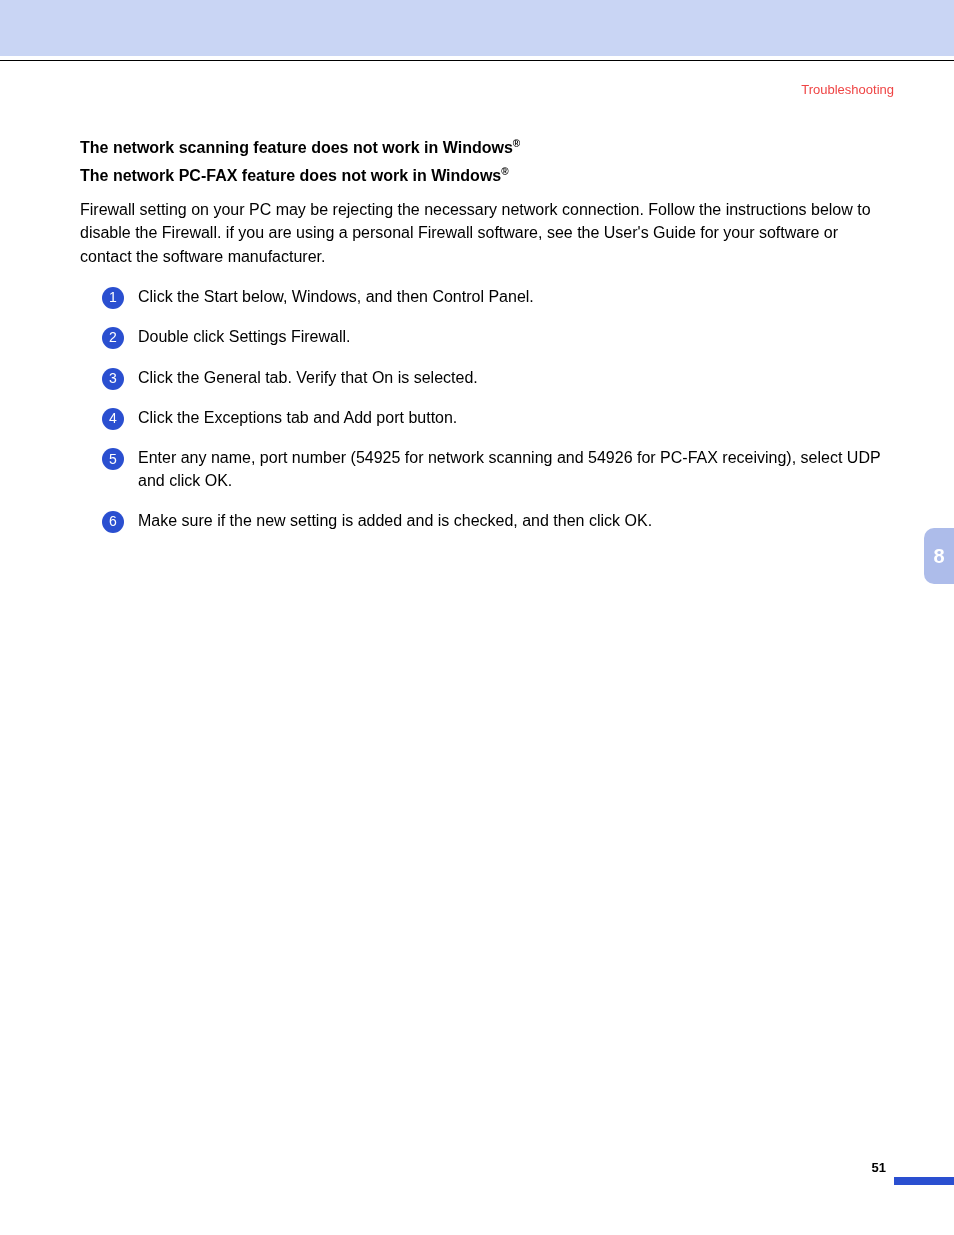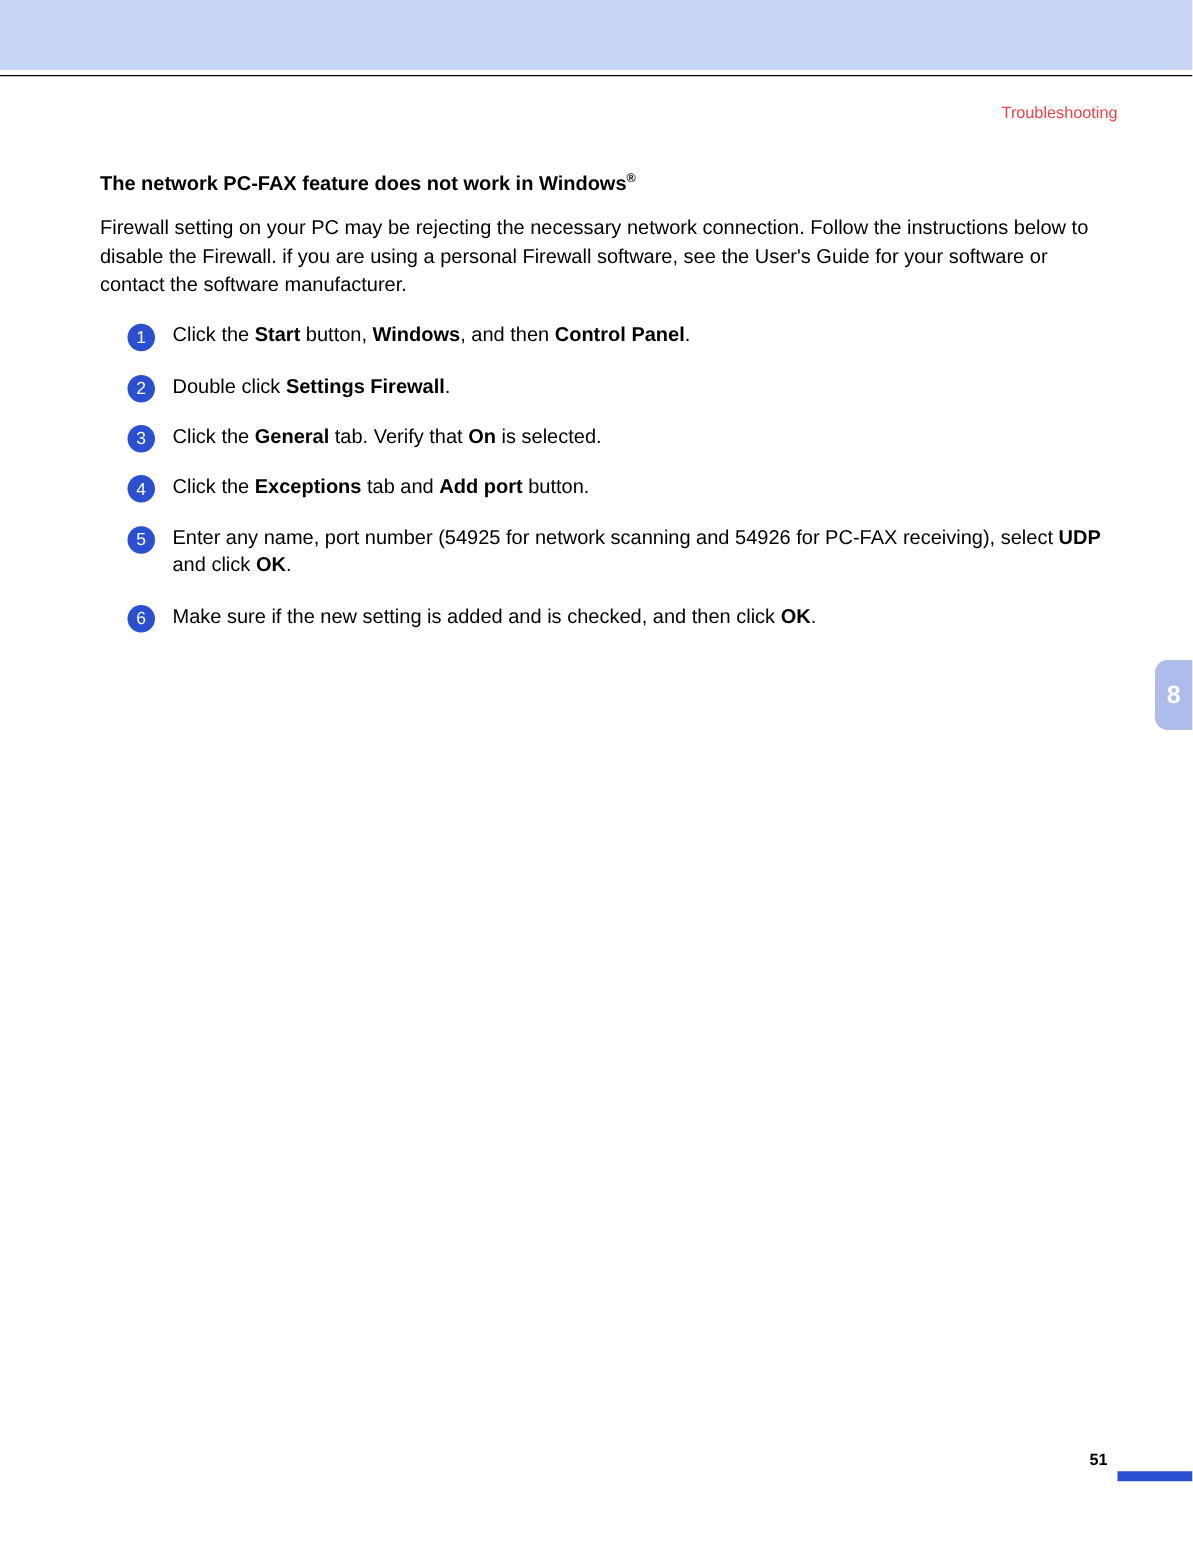--- a/index.html
+++ b/index.html
@@ -92,21 +92,21 @@
     color: #fff;
     font-size: 14px;
     font-weight: normal;
     display: flex;
     align-items: center;
     justify-content: center;
     position: relative;
     top: 1px;
   }
   .step-text { flex: 1; }
-  .step-text b { font-weight: bold; }
+  .step-text b { font-weight: normal; }
   .side-tab {
     position: absolute;
     right: 0;
     top: 528px;
     width: 30px;
     height: 56px;
     background: #adbcea;
     border-top-left-radius: 10px;
     border-bottom-left-radius: 10px;
     color: #fff;
@@ -136,32 +136,35 @@
 <body>
 
 <div class="top-band"></div>
 <div class="header-rule"></div>
 
 <div class="breadcrumb">Troubleshooting</div>
 
 <div class="content">
 
   <p class="sub-bold">
+    <span>The network scanning feature does not work in Windows</span><sup>®</sup>
+  </p>
+  <p class="sub-bold">
     <span>The network PC-FAX feature does not work in Windows</span><sup>®</sup>
   </p>
 
   <p class="para">Firewall setting on your PC may be rejecting the necessary network connection. Follow the instructions below to disable the Firewall. if you are using a personal Firewall software, see the User's Guide for your software or contact the software manufacturer.</p>
 
 
   <div class="steps">
 
     <div class="step">
       <div class="step-num">1</div>
       <div class="step-text">
-        <span>Click the </span><b>Start</b><span> button, </span><b>Windows</b><span>, and then </span><b>Control Panel</b><span>.</span>
+        <span>Click the </span><b>Start</b><span> below, </span><b>Windows</b><span>, and then </span><b>Control Panel</b><span>.</span>
       </div>
     </div>
 
     <div class="step">
       <div class="step-num">2</div>
       <div class="step-text">
         <span>Double click </span><b>Settings Firewall</b><span>.</span>
       </div>
     </div>
 

